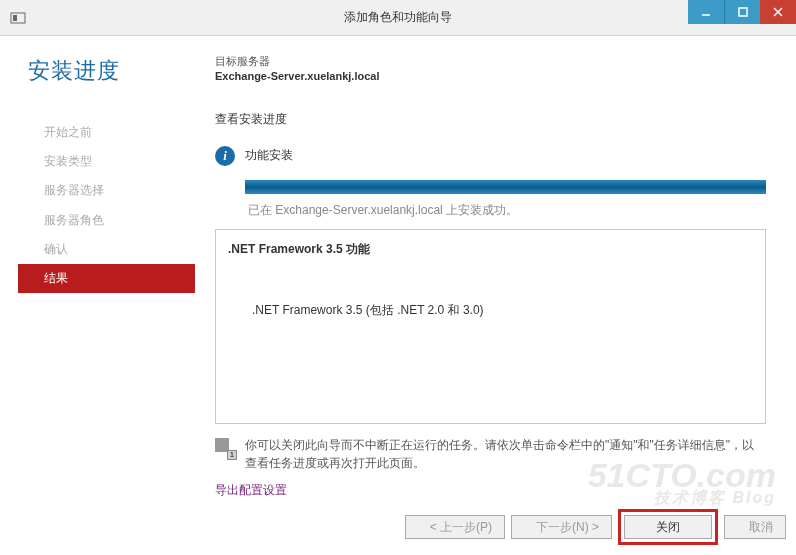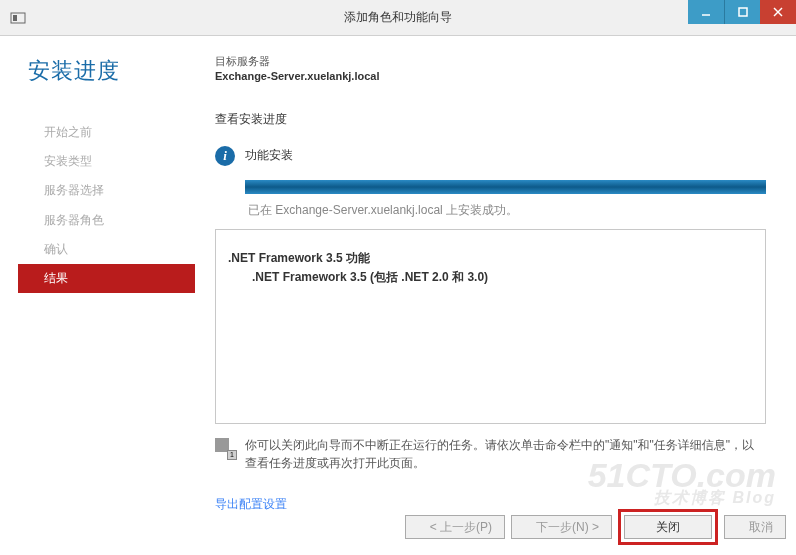--- a/index.html
+++ b/index.html
@@ -30,31 +30,31 @@
     
     .section-label { font-size: 12px; color: #333; margin-top: 26px; }
     
     .status-row { display: flex; align-items: center; margin-top: 18px; gap: 10px; }
     .info-icon { width: 20px; height: 20px; border-radius: 50%; background: #1a6ca8; color: #fff; display: flex; align-items: center; justify-content: center; font-size: 13px; font-weight: bold; font-style: italic; font-family: Georgia, serif; }
     .status-text { font-size: 12px; color: #333; }
     
     .progress-bar { height: 14px; background: linear-gradient(to bottom, #2a8ac4 0%, #0d5a8a 50%, #2a8ac4 100%); margin: 14px 0 8px 30px; border-radius: 0; }
     .install-msg { font-size: 12px; color: #888; margin-left: 33px; }
     
-    .details-box { border: 1px solid #c8c8c8; margin-top: 10px; height: 195px; padding: 19px 12px; font-size: 12px; color: #333; line-height: 1.6; overflow: auto; }
+    .details-box { border: 1px solid #c8c8c8; margin-top: 10px; height: 195px; padding: 10px 12px; font-size: 12px; color: #333; line-height: 1.6; overflow: auto; }
     .details-box .l1 { font-weight: bold; }
-    .details-box .l2 { font-weight: bold; padding-left: 24px; }
+    .details-box .l2 { font-weight: normal; padding-left: 24px; margin-top: 42px; }
     
     .note-row { display: flex; gap: 10px; margin-top: 12px; align-items: flex-start; }
     .flag-icon { width: 20px; height: 20px; position: relative; flex-shrink: 0; margin-top: 2px; }
     .flag-icon .flag { width: 14px; height: 14px; background: #999; position: relative; }
     .flag-icon .badge { position: absolute; bottom: -2px; right: -2px; width: 10px; height: 10px; background: #d0d0d0; border: 1px solid #888; font-size: 7px; text-align: center; line-height: 8px; }
     .note-text { font-size: 12px; color: #555; line-height: 1.5; }
     
-    .export-link { font-size: 12px; color: #3b82f6; margin-top: 24px; display: inline-block; cursor: pointer; }
+    .export-link { font-size: 12px; color: #701a75; margin-top: 10px; display: inline-block; cursor: pointer; }
     
     .button-row { position: absolute; bottom: 10px; right: 10px; display: flex; gap: 6px; align-items: center; }
     .btn { height: 24px; padding: 0 12px; font-size: 12px; background: #f0f0f0; border: 1px solid #aaa; color: #333; cursor: pointer; display: flex; align-items: center; }
     .btn:disabled { color: #999; cursor: default; padding-left: 24px; }
     .btn-close-wrap { border: 3px solid #c22; padding: 3px; }
     .btn-close { width: 88px; justify-content: center; }
     .btn-cancel { }
     
     .watermark { position: absolute; right: 20px; bottom: 50px; color: #e8e8e8; font-size: 34px; font-weight: bold; font-style: italic; pointer-events: none; z-index: 5; text-align: right; line-height: 0.9; }
     .watermark .sub { font-size: 16px; letter-spacing: 2px; }

